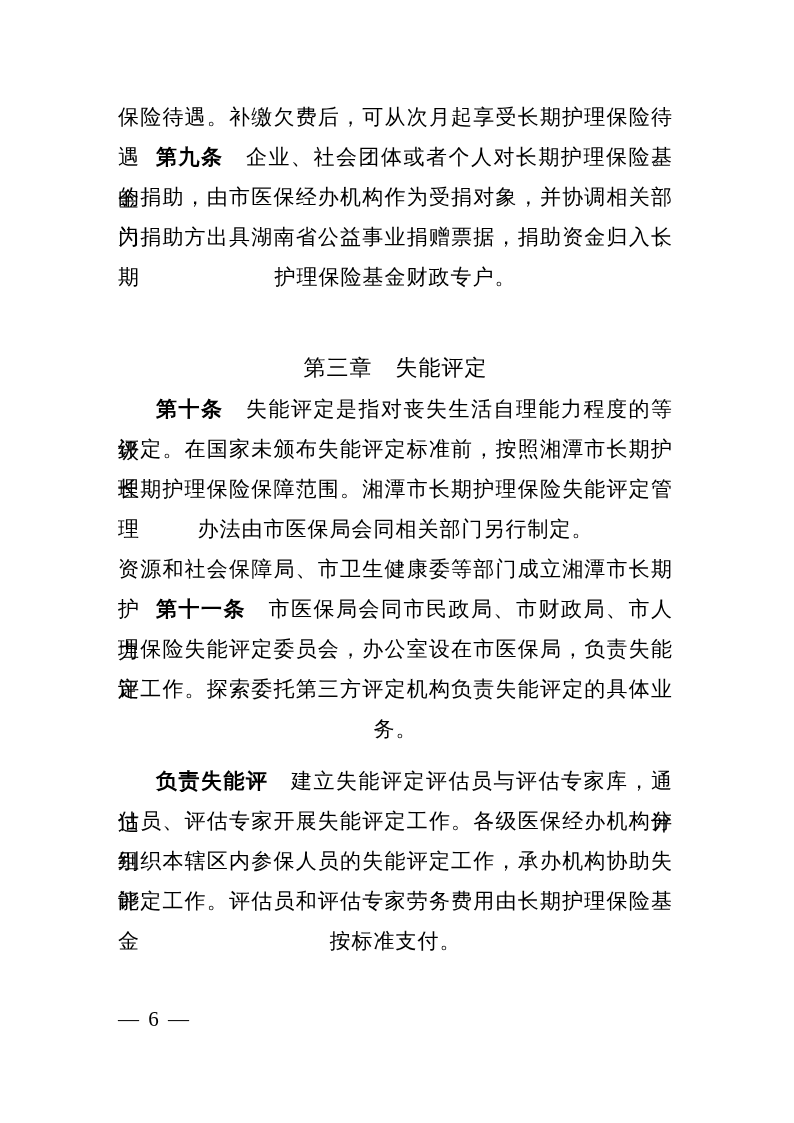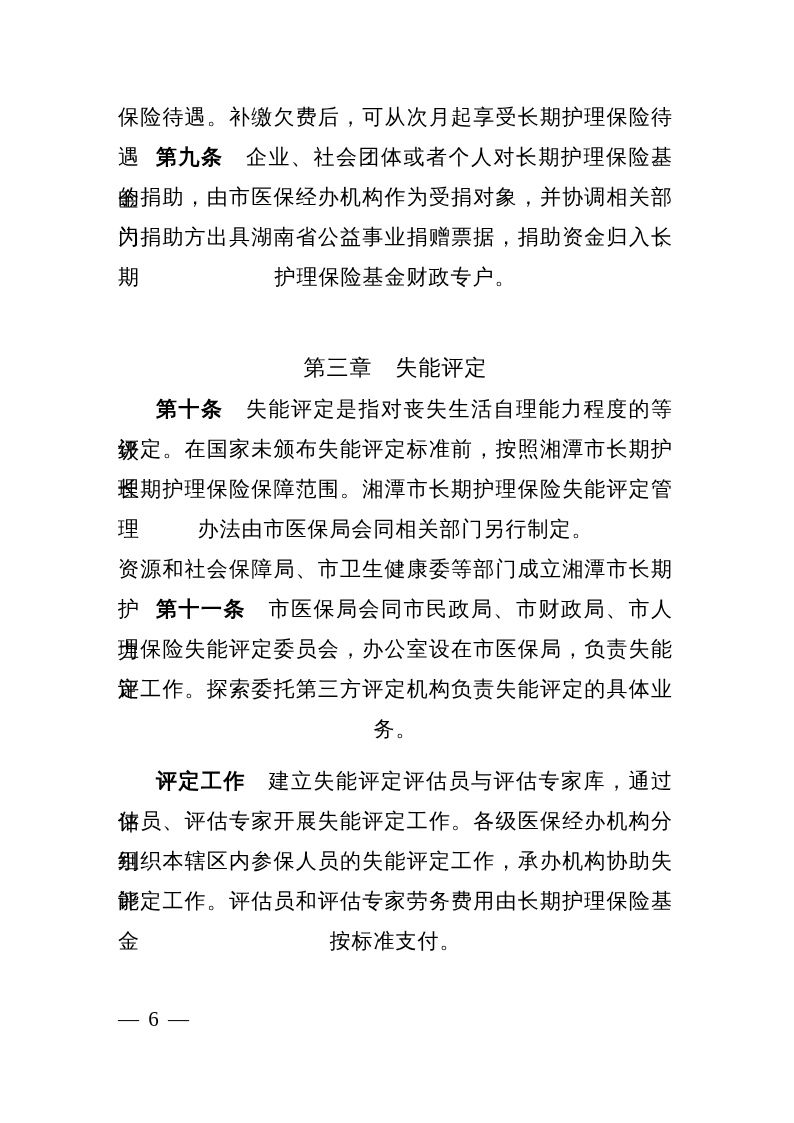--- a/index.html
+++ b/index.html
@@ -75,20 +75,20 @@
       <div class="text-line justify indent"><span class="article-no">第十条</span><span>　失能评定是指对丧失生活自理能力程度的等级</span></div>
       <div class="text-line justify">评定。在国家未颁布失能评定标准前，按照湘潭市长期护理</div>
       <div class="text-line justify">长期护理保险保障范围。湘潭市长期护理保险失能评定管理</div>
       <div class="text-line">办法由市医保局会同相关部门另行制定。</div>
       <div class="text-line justify">资源和社会保障局、市卫生健康委等部门成立湘潭市长期护</div>
       <div class="text-line justify indent"><span class="article-no">第十一条</span><span>　市医保局会同市民政局、市财政局、市人力</span></div>
       <div class="text-line justify">理保险失能评定委员会，办公室设在市医保局，负责失能评</div>
       <div class="text-line justify">定工作。探索委托第三方评定机构负责失能评定的具体业</div>
       <div class="text-line">务。</div>
       <div class="spacer" style="height: 12px;"></div>
-      <div class="text-line justify indent"><span class="article-no">评定工作</span><span>　建立失能评定评估员与评估专家库，通过评</span></div>
+      <div class="text-line justify indent"><span class="article-no">负责失能评</span><span>　建立失能评定评估员与评估专家库，通过评</span></div>
       <div class="text-line justify">估员、评估专家开展失能评定工作。各级医保经办机构分别</div>
       <div class="text-line justify">组织本辖区内参保人员的失能评定工作，承办机构协助失能</div>
       <div class="text-line justify">评定工作。评估员和评估专家劳务费用由长期护理保险基金</div>
       <div class="text-line">按标准支付。</div>
     </div>
   <div class="page-number">— 6 —</div>
 </div>
 
 </body></html>

